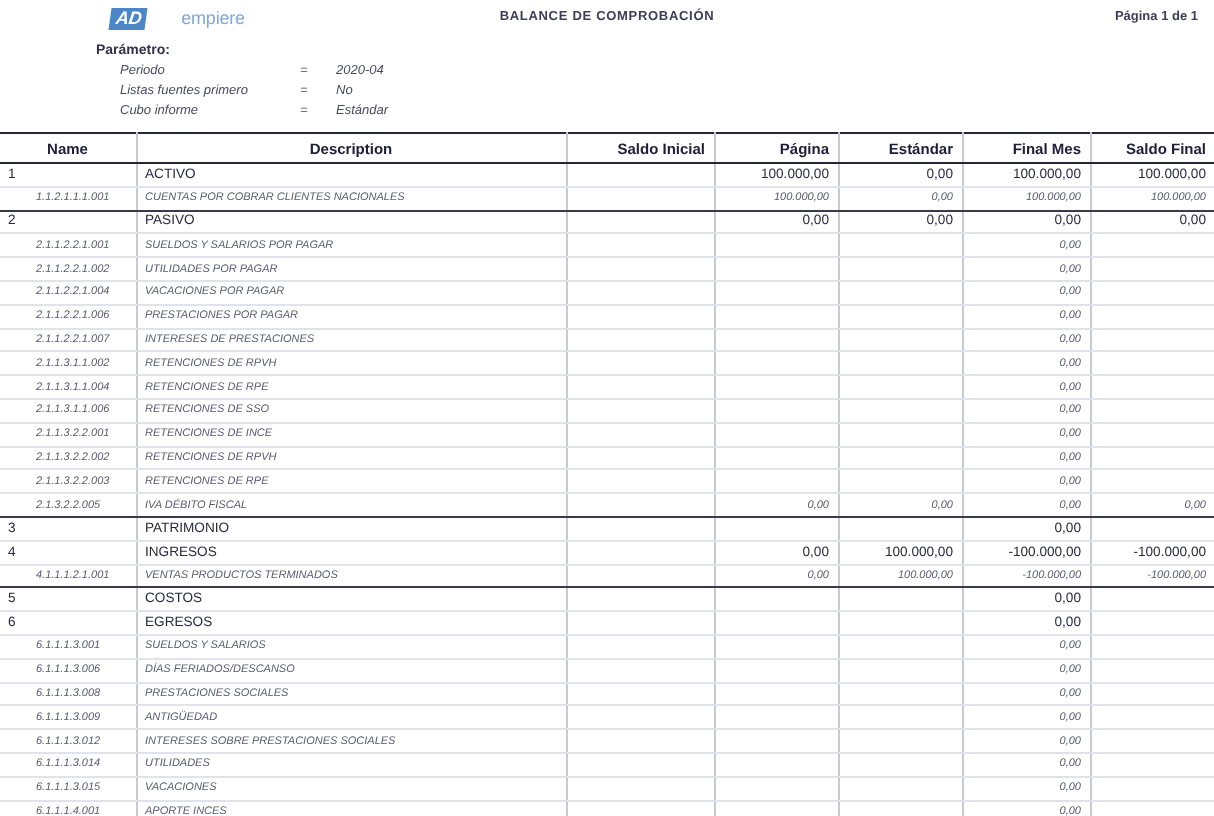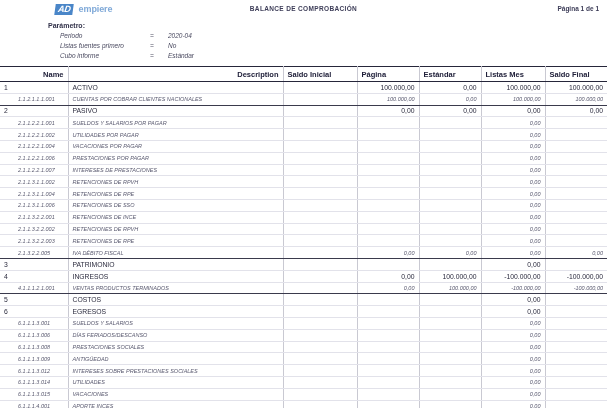--- a/index.html
+++ b/index.html
@@ -35,22 +35,22 @@
     font-size: 9px;
     font-weight: bold;
     font-style: italic;
     padding: 1px 2px 1px 3px;
     letter-spacing: -0.2px;
     transform: skewX(-8deg);
   }
   .logo-text {
     color: #7fa9d8;
     font-size: 9px;
-    font-weight: bold;
-    padding-left: 6px;
+    font-weight: normal;
+    padding-left: 18px;
     letter-spacing: -0.1px;
   }
   .report-title {
     position: absolute;
     left: 0; right: 0;
     top: 5px;
     text-align: center;
     font-size: 6.5px;
     font-weight: bold;
     color: #3d3d58;
@@ -106,23 +106,23 @@
   table.report th:last-child,
   table.report td:last-child { border-right: none; }
 
   thead th {
     font-size: 7.5px;
     font-weight: bold;
     color: #20203a;
     height: 14px;
     border-top: 1.5px solid #26263a;
     border-bottom: 1.5px solid #26263a;
-    text-align: right;
-  }
-  thead th.num { text-align: left; }
+    text-align: center;
+  }
+  thead th.num { text-align: right; }
 
   tbody tr { height: 11.8px; }
   tbody td {
     font-size: 5.6px;
     color: #55556a;
     border-bottom: 1px solid #e2e2ea;
   }
   tbody td.num { text-align: right; }
 
   
@@ -193,21 +193,21 @@
       <col class="col-mes">
       <col class="col-fin">
   </colgroup>
   <thead>
     <tr>
       <th>Name</th>
       <th>Description</th>
       <th class="num">Saldo Inicial</th>
       <th class="num">Página</th>
       <th class="num">Estándar</th>
-      <th class="num">Listas Mes</th>
+      <th class="num">Final Mes</th>
       <th class="num">Saldo Final</th>
     </tr>
   </thead>
   <tbody id="table-body">
       <tr class="lvl1">
         <td class="code">1</td>
         <td class="desc">ACTIVO</td>
         <td class="num"></td>
         <td class="num">100.000,00</td>
         <td class="num">0,00</td>

